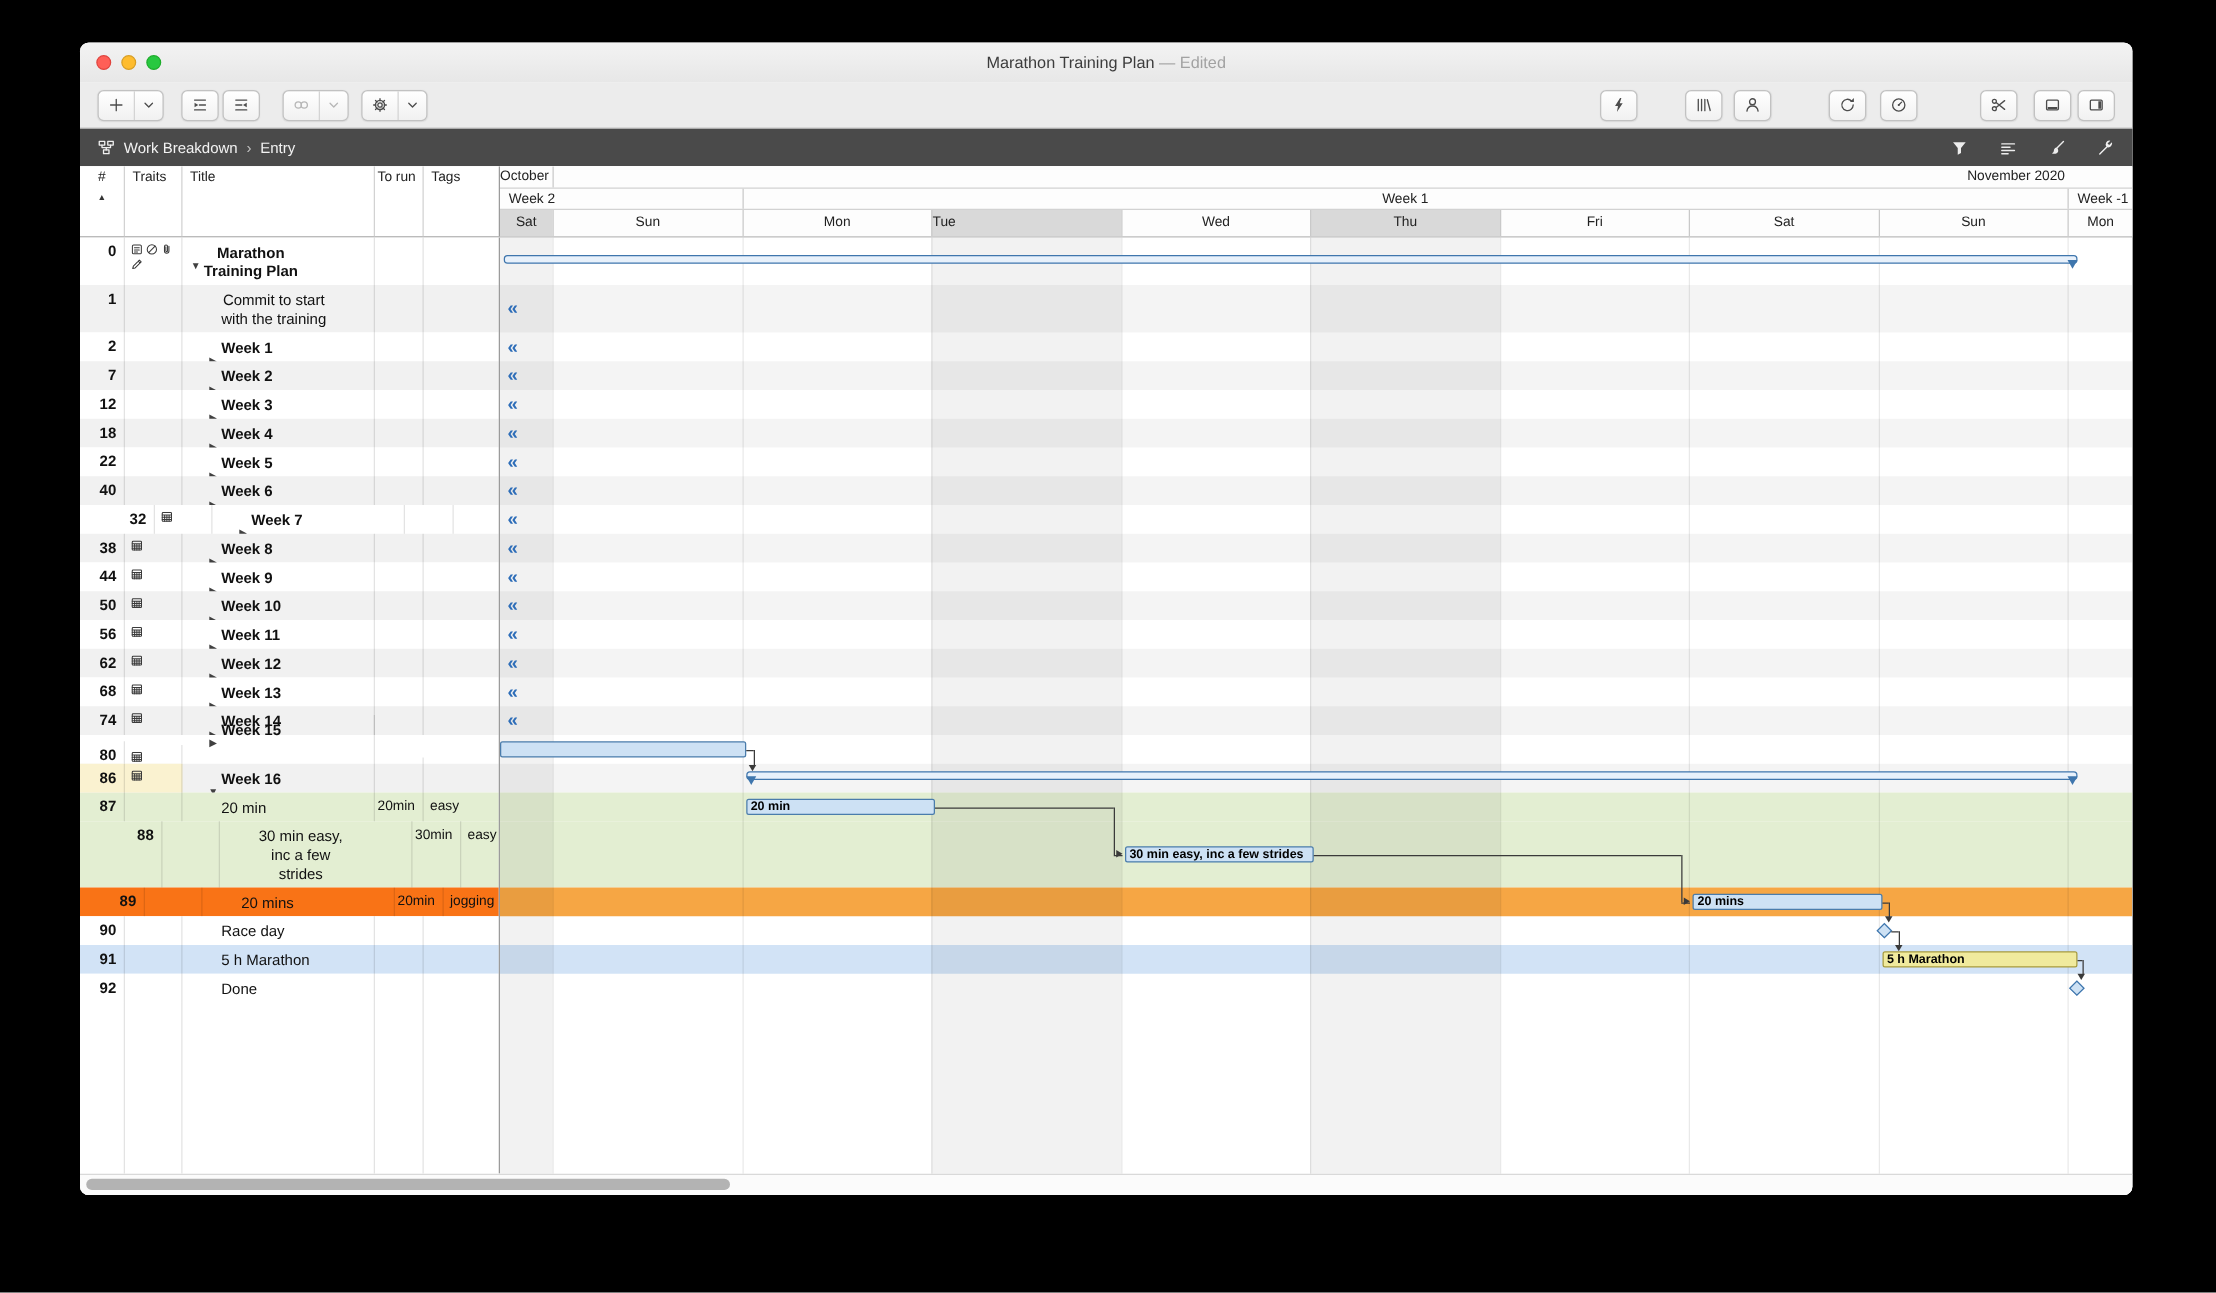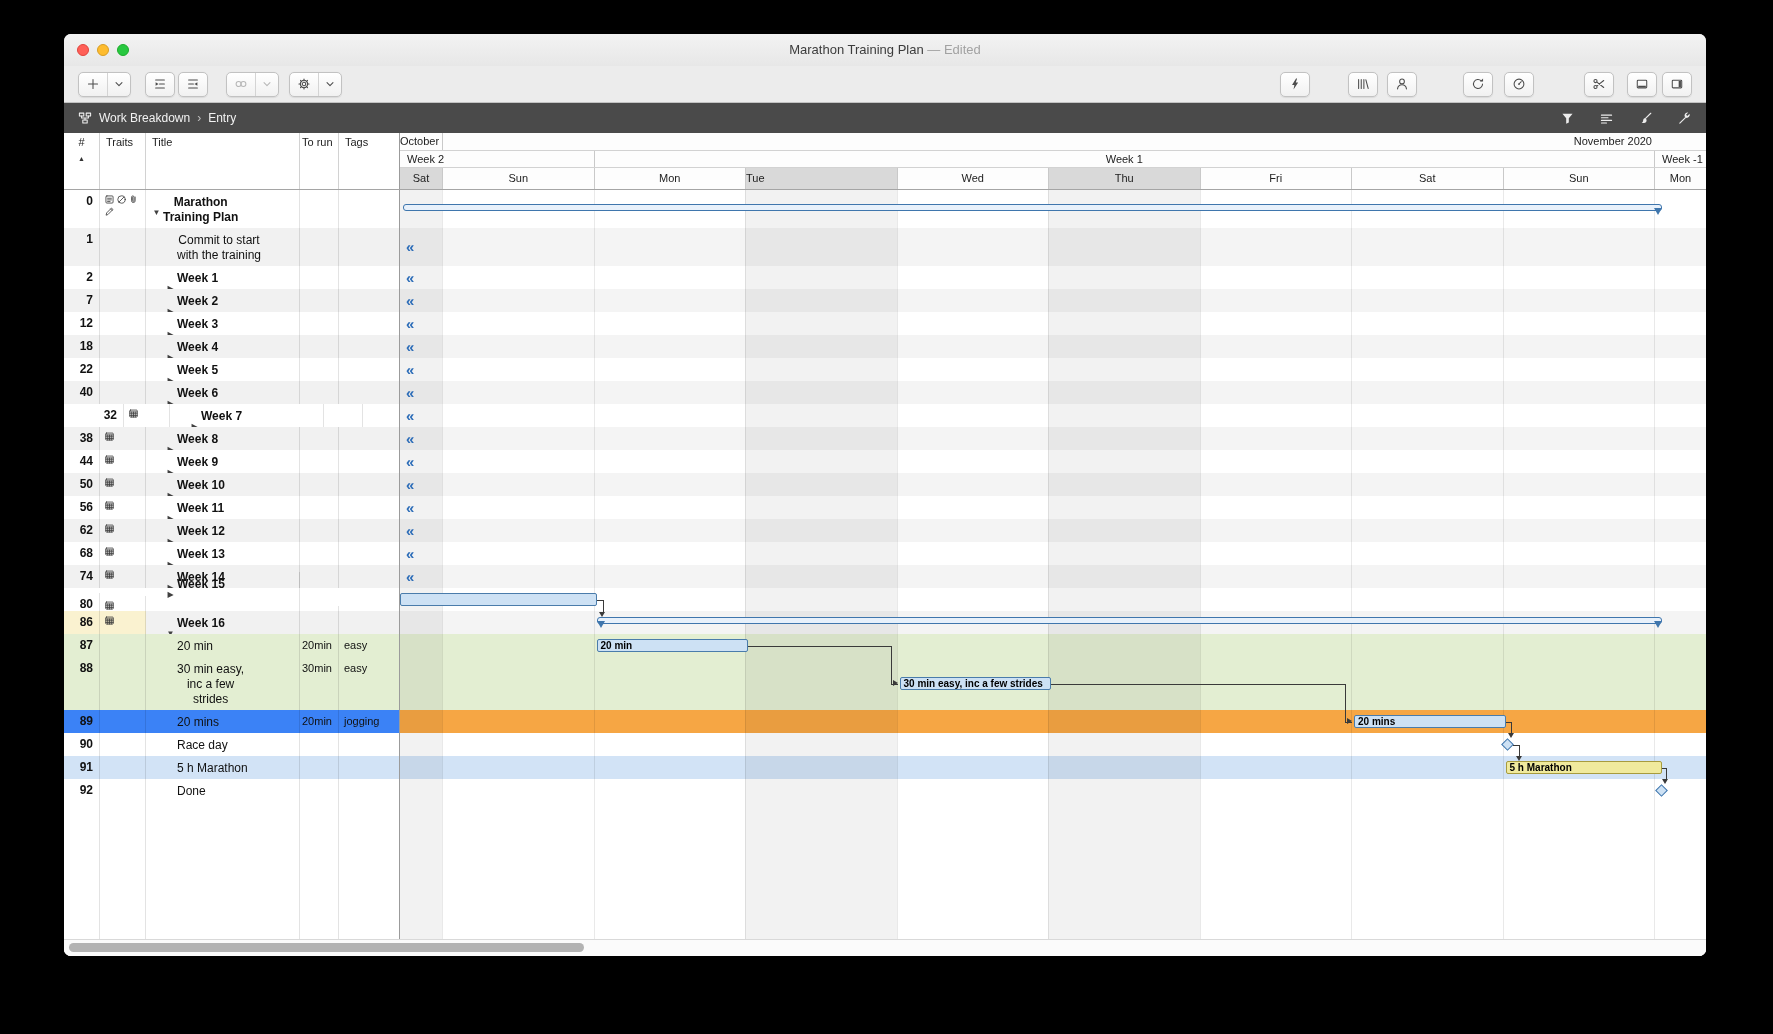--- a/index.html
+++ b/index.html
@@ -57,21 +57,21 @@
   .hseg{position:absolute;top:0;height:100%;box-sizing:border-box;white-space:nowrap;overflow:hidden;}
   .hseg.bl{border-left:1px solid #c9c9c9;}
   .hseg.nw{background:#d9d9d9;}
   .grid-body{flex:1;display:flex;overflow:hidden;}
   .table-pane{width:335px;flex:none;background:#fff;}
   .gantt-pane{flex:1;position:relative;overflow:hidden;background:#fff;}
   
   .t-row{display:flex;box-sizing:border-box;background:#fff;}
   .t-row.zebra{background:#f1f1f1;}
   .t-row.green{background:#e3eed2;}
-  .t-row.orange{background:#3b82f6;}
+  .t-row.orange{background:#f97316;padding-left:16px;}
   .t-row.selected{background:#d2e3f6;}
   .c{box-sizing:border-box;border-right:1px solid rgba(0,0,0,.11);overflow:hidden;flex:none;}
   .c.num{width:36px;text-align:right;padding:4px 6px 0 0;font-weight:bold;font-size:12px;color:#111;}
   .c.traits{width:46px;padding:4px 0 0 4px;display:flex;flex-wrap:wrap;gap:1px;align-content:flex-start;color:#3a3a3a;}
   .c.traits.hl{background:#faf2d0;}
   .c.num.hl{background:#faf2d0;}
   .c.title{width:154px;font-size:12px;color:#111;padding-top:4px;display:flex;align-items:flex-start;}
   .c.torun{width:39px;font-size:11px;color:#111;padding:5px 0 0 2px;}
   .c.tags{width:60px;font-size:11px;color:#111;padding:5px 0 0 5px;border-right:none;}
   .tri{width:13px;font-size:8px;color:#404040;padding-top:3px;flex:none;}
@@ -595,21 +595,21 @@
             </div>
             <div class="t-row green" data-name="task-row" style="height: 23px;">
               <div class="c num" data-name="task-number-cell">87</div>
               <div class="c traits" data-name="traits-cell"></div>
               <div class="c title pad2" data-name="title-cell">
                 <div class="ttext" data-name="task-title">20 min</div>
               </div>
               <div class="c torun" data-name="to-run-cell">20min</div>
               <div class="c tags" data-name="tags-cell">easy</div>
             </div>
-            <div class="t-row green" data-name="task-row" style="height: 53px;">
+            <div class="t-row green" data-name="task-row" style="height: 53px; padding-left: 30px;">
               <div class="c num" data-name="task-number-cell">88</div>
               <div class="c traits" data-name="traits-cell"></div>
               <div class="c title pad2" data-name="title-cell">
                 <div class="ttext" data-name="task-title">30 min easy,<br>inc a few<br>strides</div>
               </div>
               <div class="c torun" data-name="to-run-cell">30min</div>
               <div class="c tags" data-name="tags-cell">easy</div>
             </div>
             <div class="t-row orange" data-name="task-row" style="height: 23px;">
               <div class="c num" data-name="task-number-cell">89</div>

